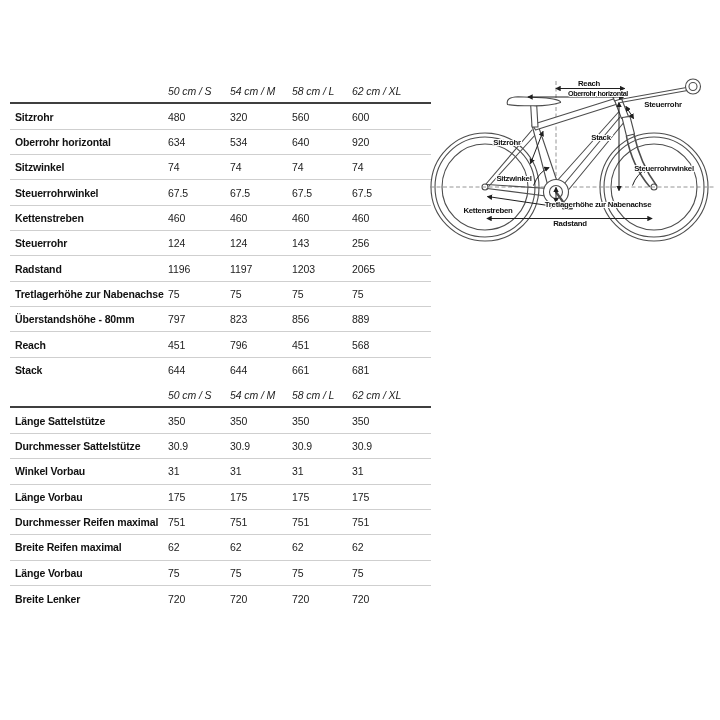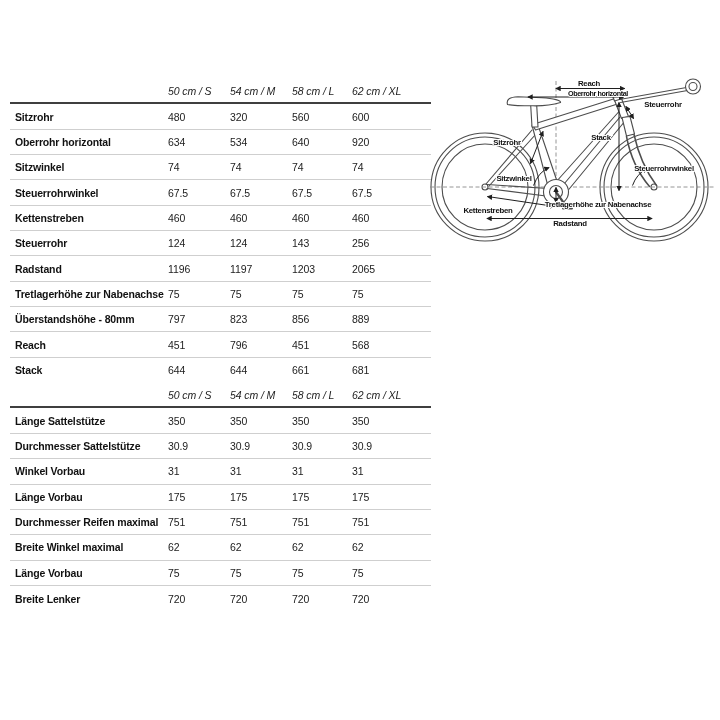--- a/index.html
+++ b/index.html
@@ -169,21 +169,21 @@
         <div class="tval">175</div>
       </div>
       <div class="trow">
         <div class="tlabel">Durchmesser Reifen maximal</div>
         <div class="tval">751</div>
         <div class="tval">751</div>
         <div class="tval">751</div>
         <div class="tval">751</div>
       </div>
       <div class="trow">
-        <div class="tlabel">Breite Winkel maximal</div>
+        <div class="tlabel">Breite Reifen maximal</div>
         <div class="tval">62</div>
         <div class="tval">62</div>
         <div class="tval">62</div>
         <div class="tval">62</div>
       </div>
       <div class="trow">
         <div class="tlabel">Länge Vorbau</div>
         <div class="tval">75</div>
         <div class="tval">75</div>
         <div class="tval">75</div>

